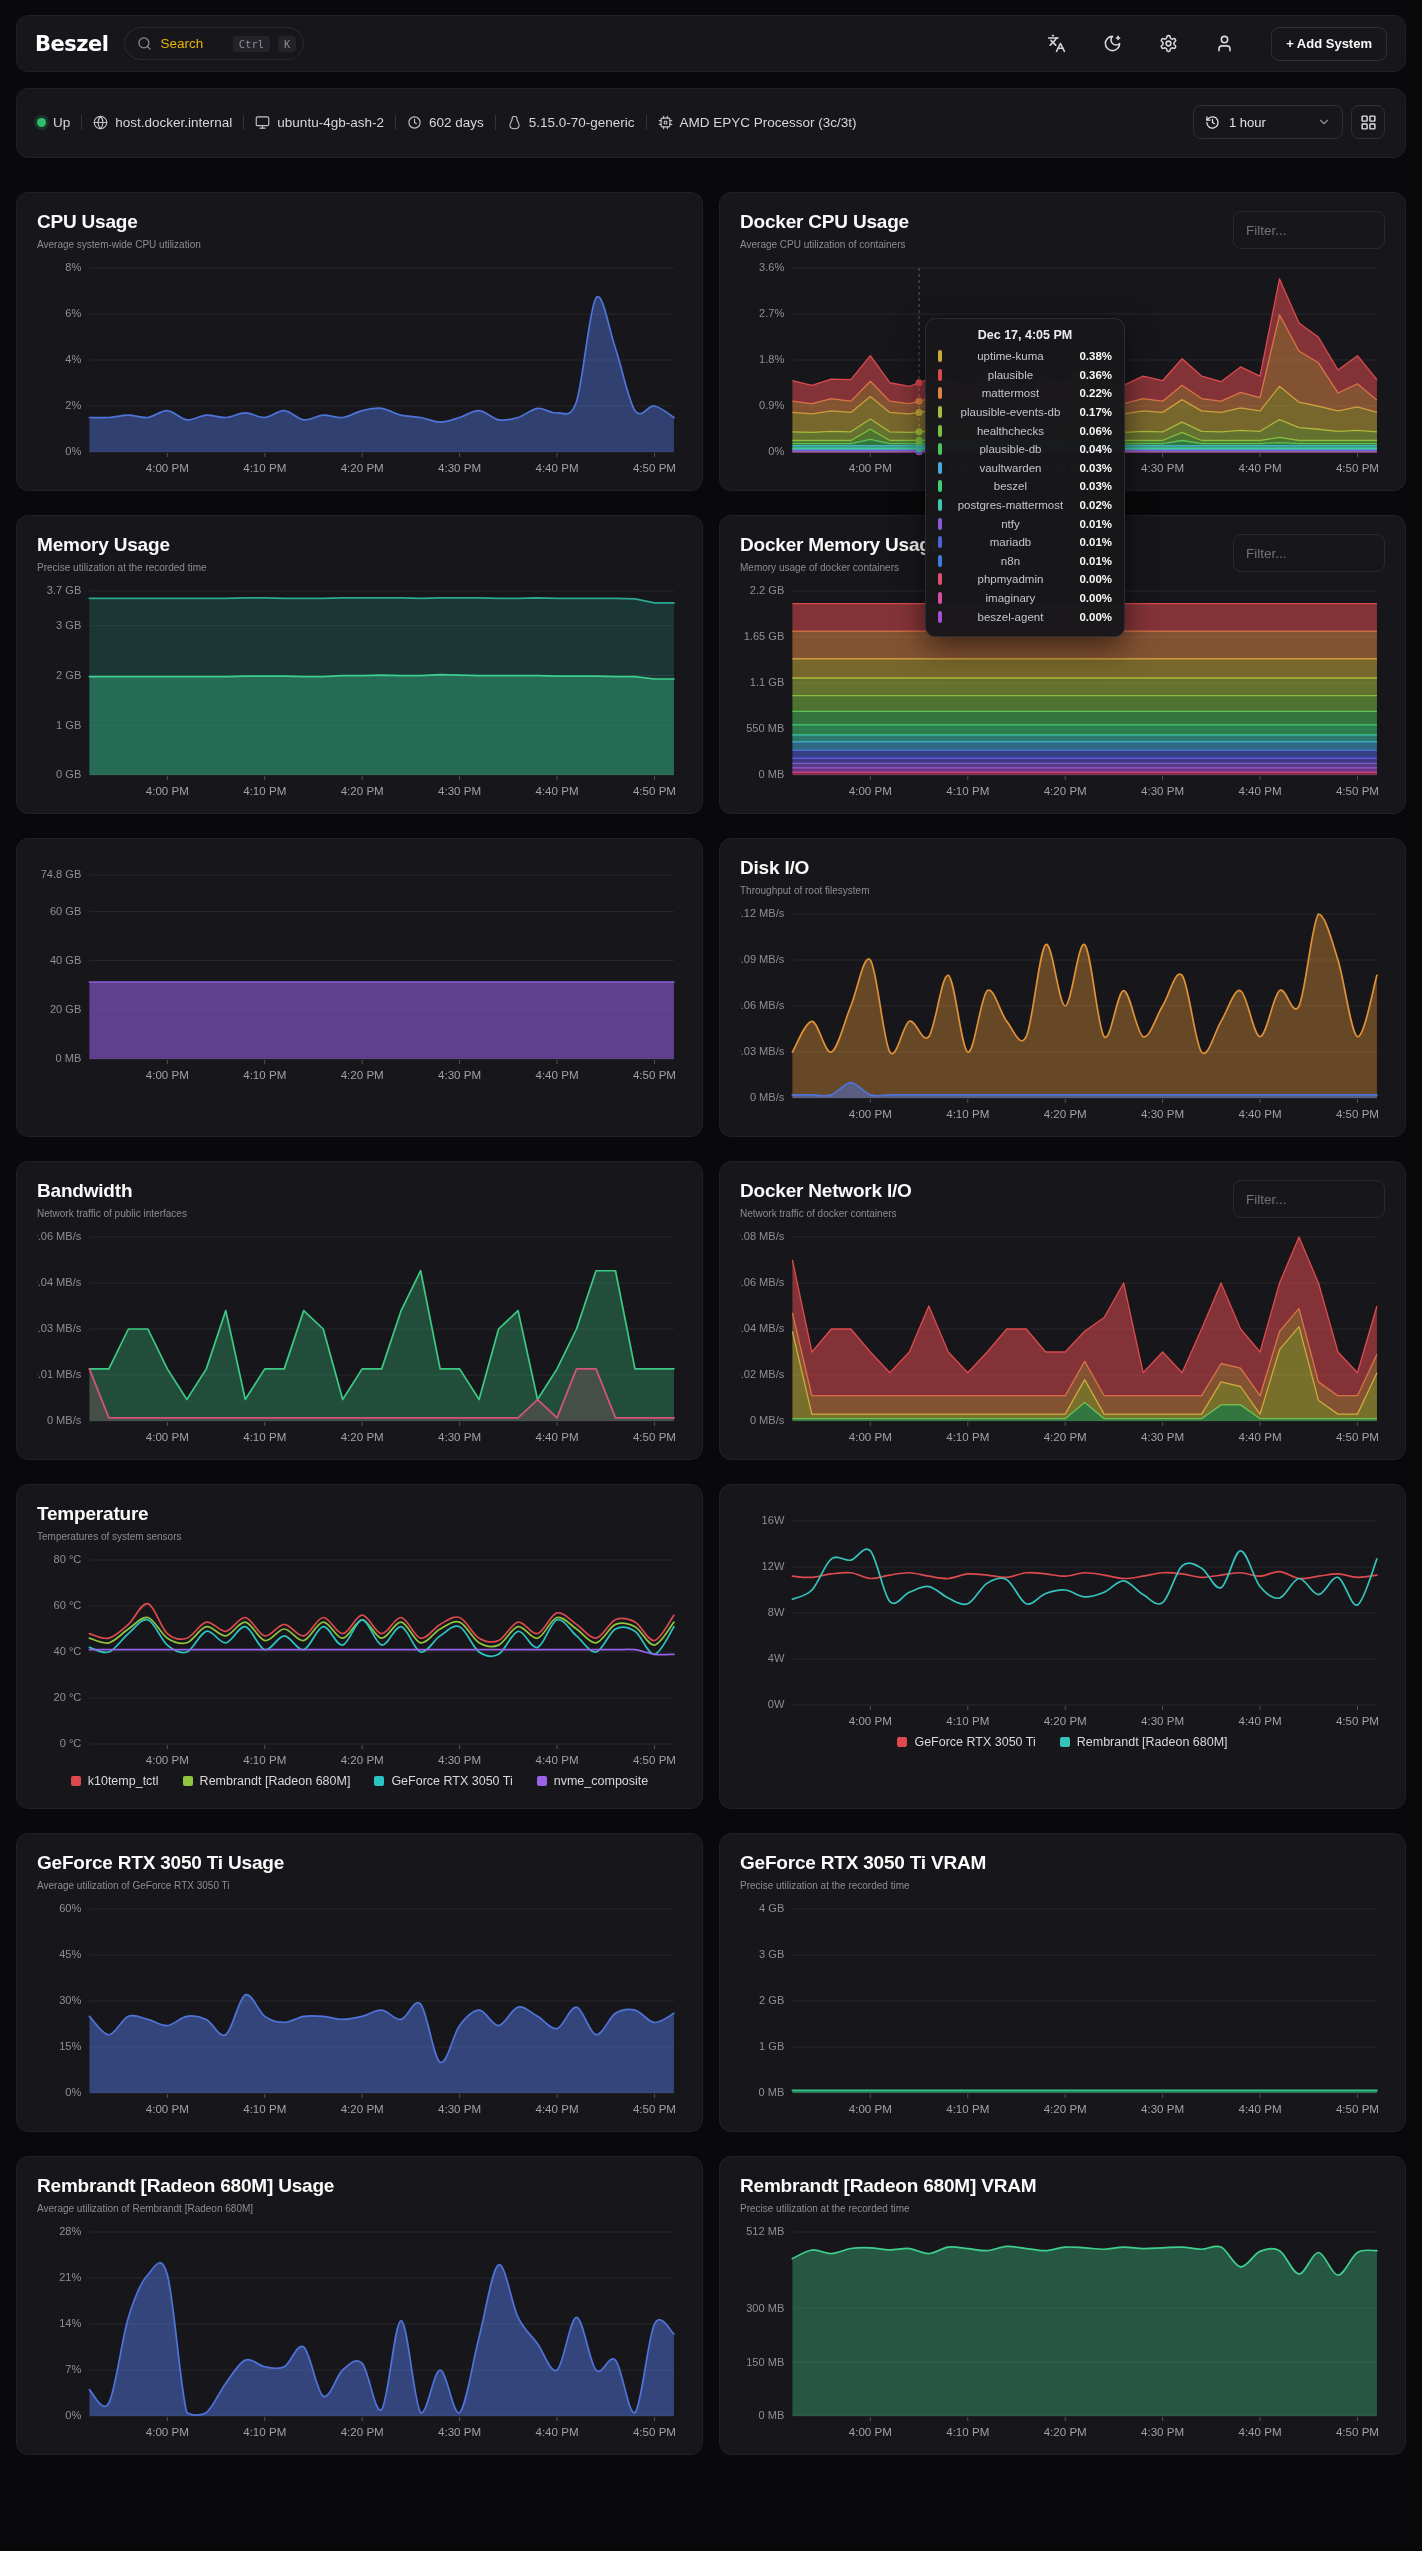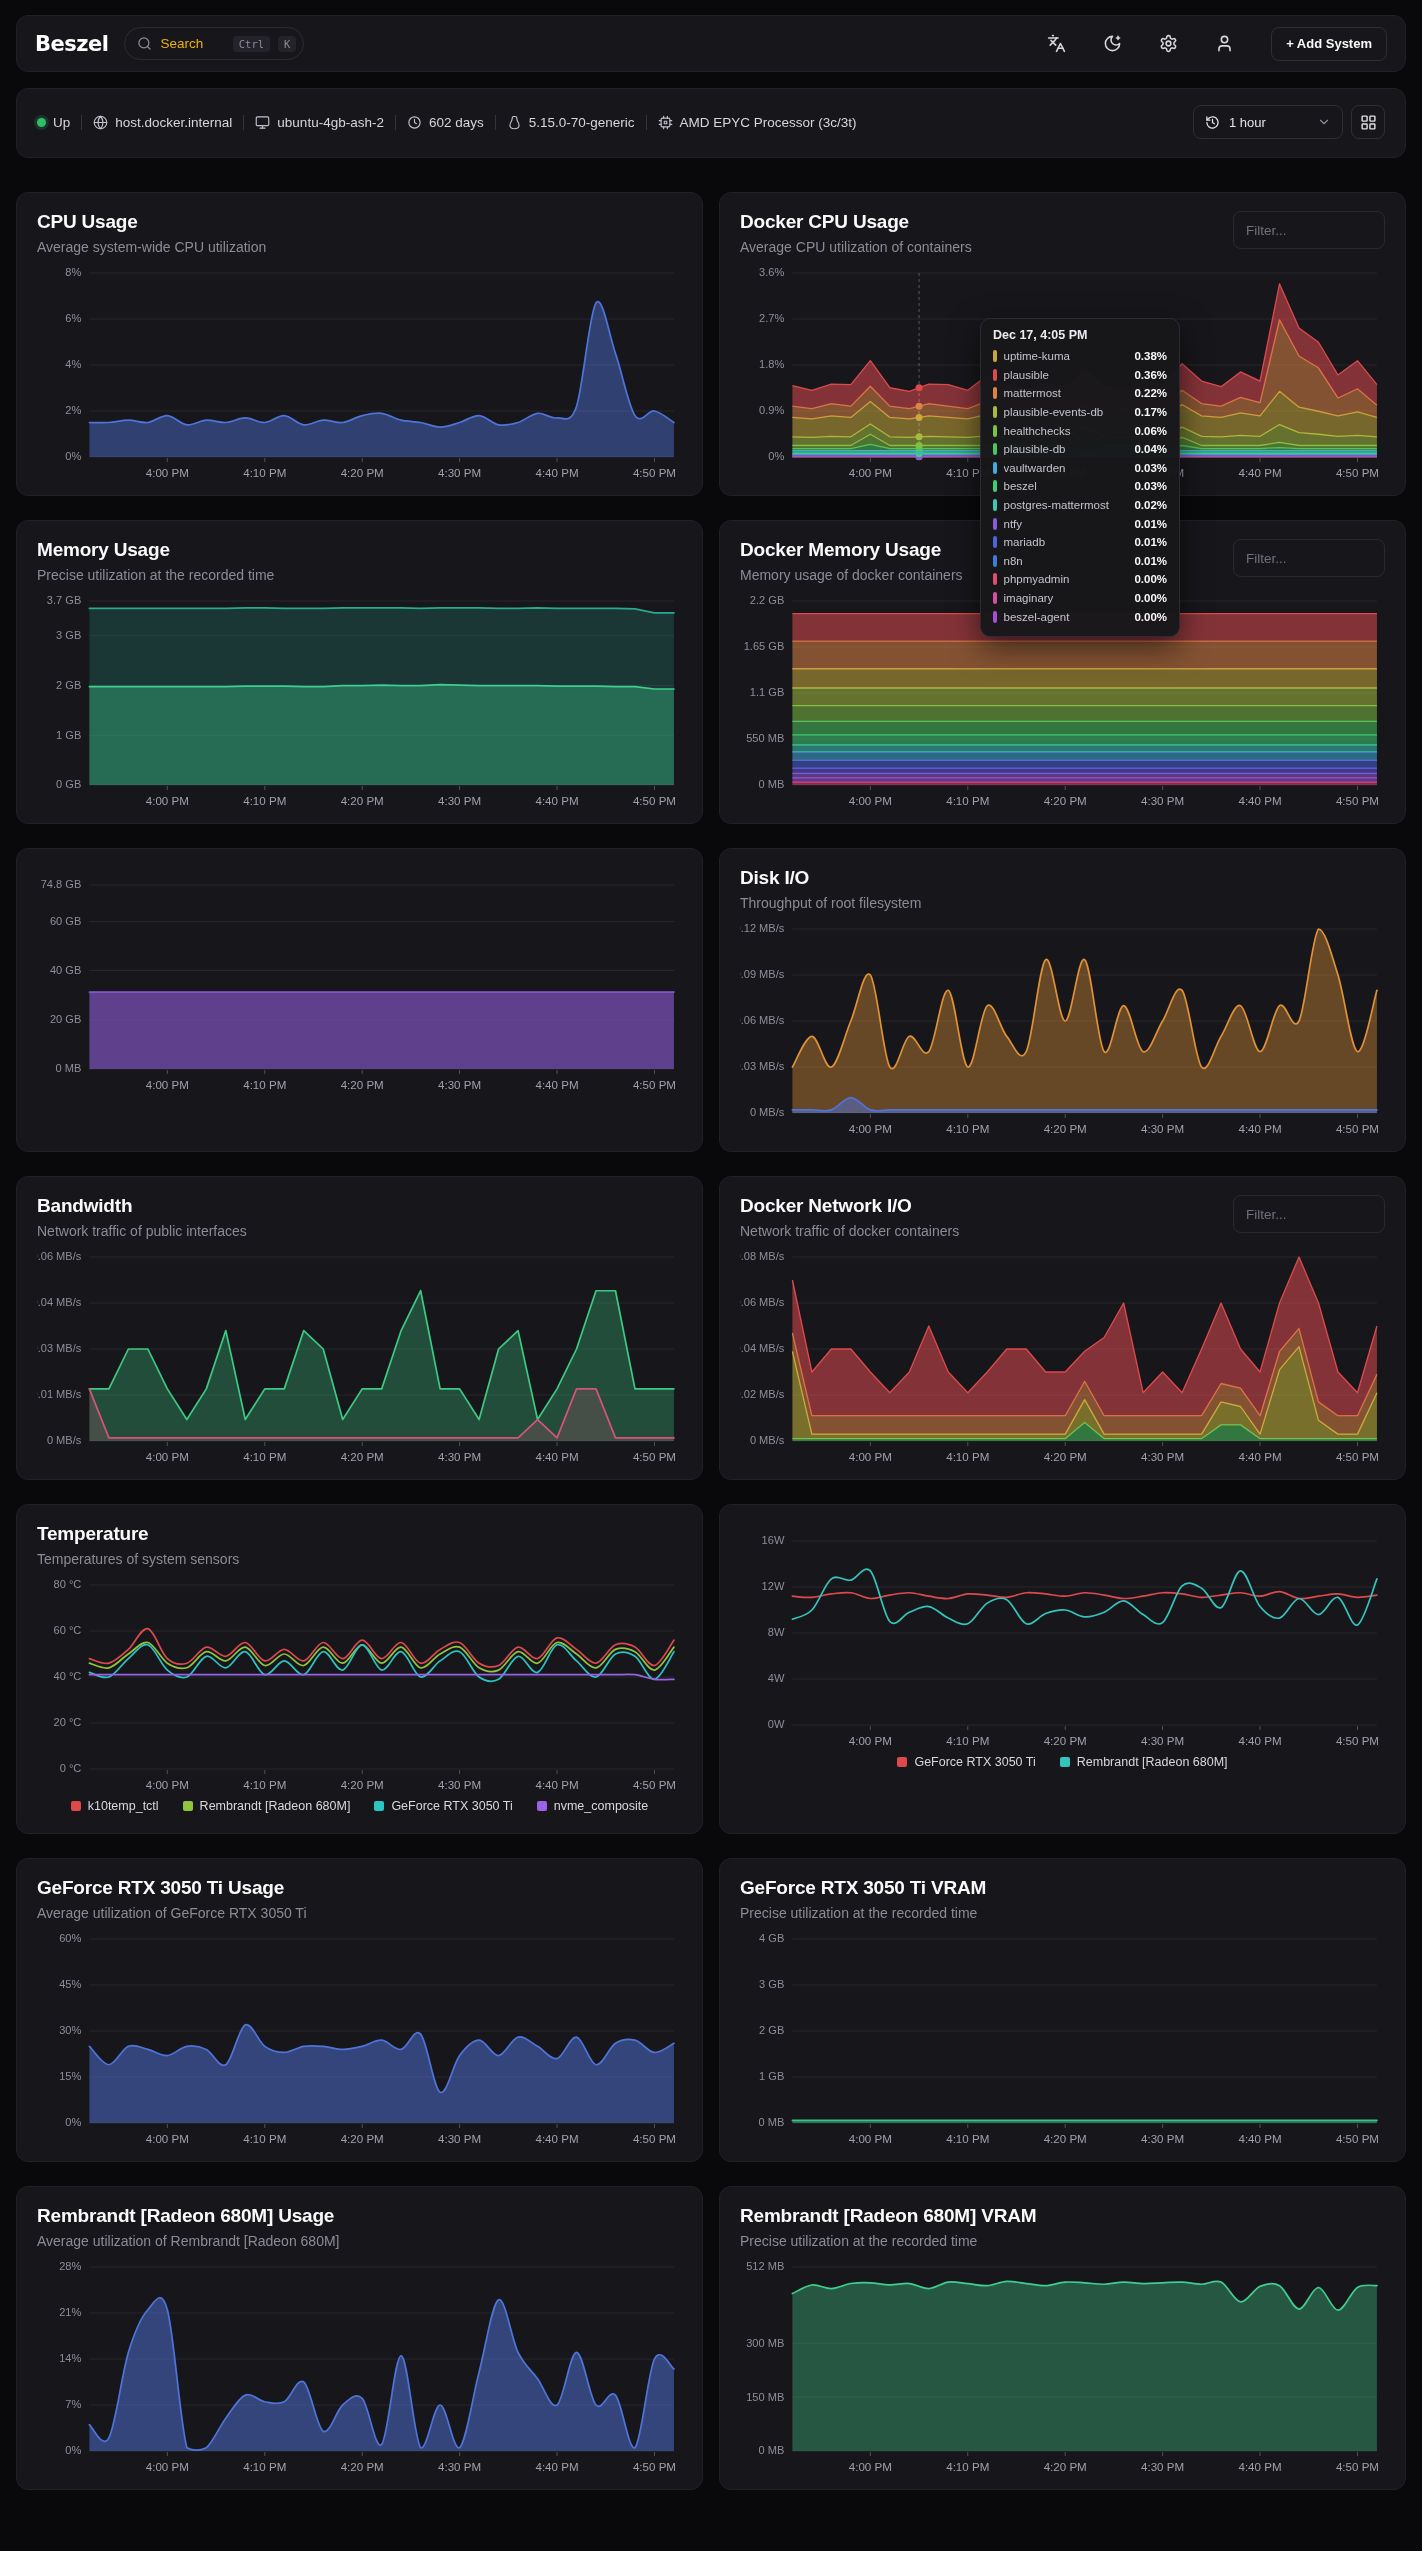--- a/index.html
+++ b/index.html
@@ -41,33 +41,33 @@
     font-size:13px; cursor:pointer; font-family:inherit; }
   .select-btn .lbl { flex:1; text-align:left; }
   .grid-btn { width:34px; height:34px; display:flex; align-items:center; justify-content:center;
     border:1px solid #2e2e34; border-radius:8px; background:transparent; color:#e4e4e7; cursor:pointer; }
 
   
   .charts-grid { margin-top:34px; display:grid; grid-template-columns:1fr 1fr; column-gap:16px; row-gap:24px; }
   .chart-card { padding:18px 20px 10px; position:relative; }
   .card-head { display:flex; align-items:flex-start; }
   .chart-title { font-size:19px; font-weight:700; letter-spacing:-0.2px; color:#fafafa; }
-  .chart-subtitle { font-size:14px; color:#8b8b93; margin-top:6px; }
+  .chart-subtitle { font-size:10px; color:#8b8b93; margin-top:6px; }
   .filter-input { margin-left:auto; width:152px; height:38px; border:1px solid #28282e; border-radius:8px;
     background:transparent; color:#e4e4e7; padding:0 12px; font-size:13.5px; font-family:inherit; }
   .filter-input::placeholder { color:#71717a; }
   .chart-svg { display:block; width:100%; height:222px; margin-top:8px; }
   .legend { display:flex; justify-content:center; gap:24px; padding:2px 0 10px; flex-wrap:wrap; }
   .legend-item { display:flex; align-items:center; gap:7px; font-size:12.5px; color:#d8d8dd; cursor:pointer; }
   .legend-swatch { width:10px; height:10px; border-radius:2px; }
 
   
-  .tooltip { position:absolute; left:980px; top:318px; width:200px; z-index:50; pointer-events:none;
+  .tooltip { position:absolute; left:925px; top:318px; width:200px; z-index:50; pointer-events:none;
     background:rgba(23,23,27,.98); border:1px solid #2c2c33; border-radius:10px; padding:9px 12px 10px;
-    box-shadow:0 10px 30px rgba(0,0,0,.55); }
+    box-shadow:0 10px 30px rgba(0,0,0,.55);text-align:center; }
   .tooltip-title { font-size:12.5px; font-weight:700; color:#ececf0; margin-bottom:5px; }
   .tooltip ul { list-style:none; }
   .tooltip li { display:flex; align-items:center; gap:7px; height:18.6px; font-size:11.5px; }
   .tt-bar { width:3.5px; height:12px; border-radius:2px; flex:none; }
   .tt-name { flex:1; color:#c4c4cc; white-space:nowrap; overflow:hidden; }
   .tt-val { font-weight:700; color:#fafafa; font-variant-numeric:tabular-nums; }
 </style>
 </head>
 <body>
 

